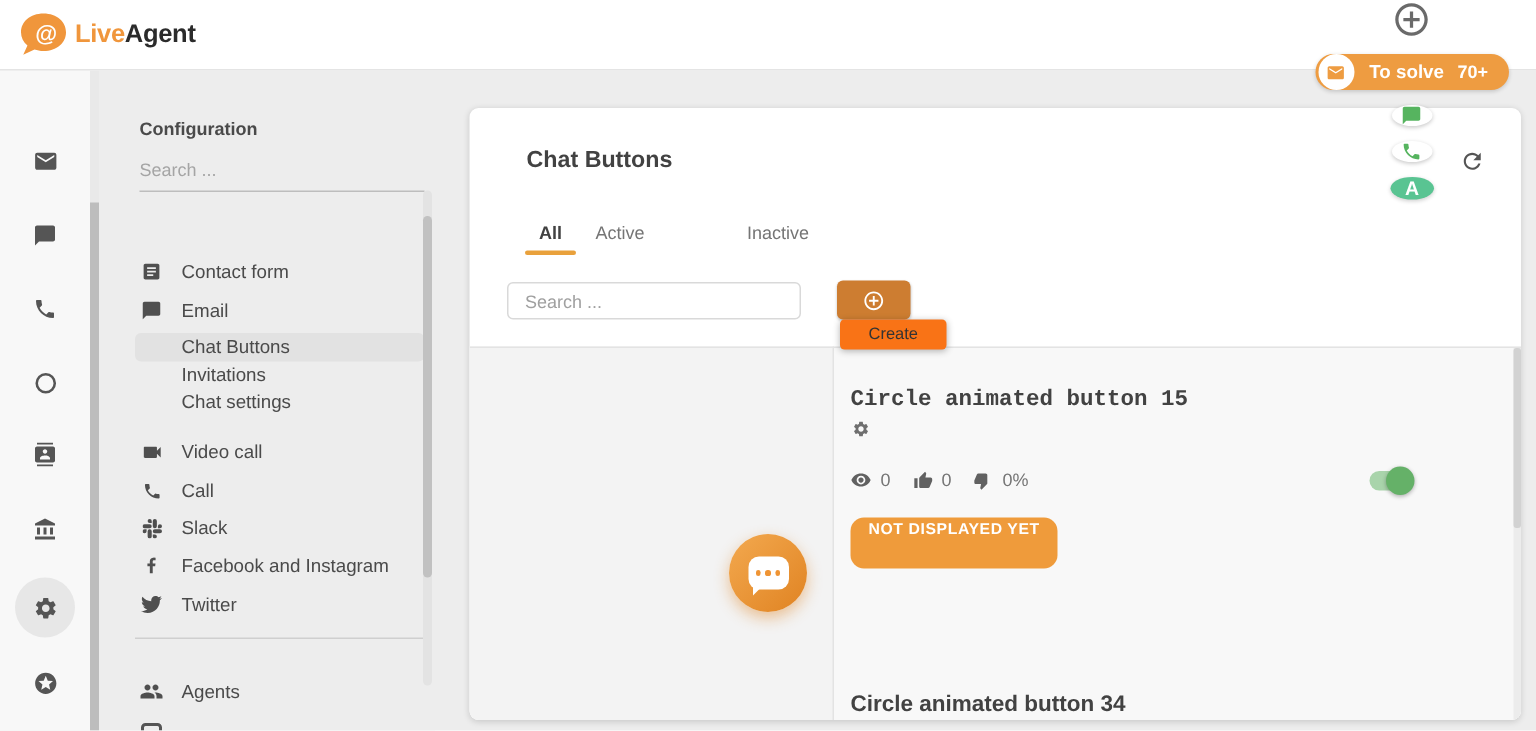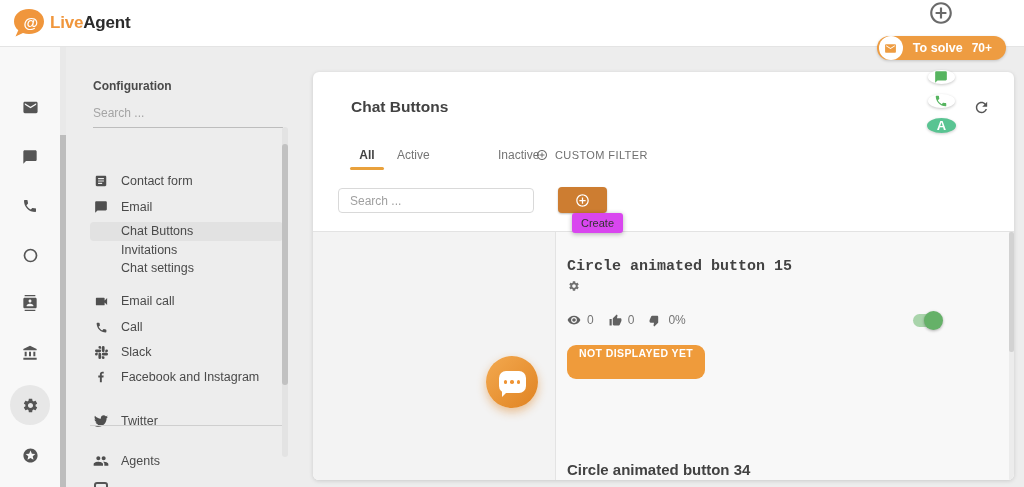--- a/index.html
+++ b/index.html
@@ -52,21 +52,21 @@
   .tab { position:absolute; height:22px; line-height:22px; font-size:12px; color:#757575; cursor:pointer; }
   .tab-all { left:37px; width:34px; text-align:center; color:#424242; font-weight:bold; }
   .tab-all::after { content:""; position:absolute; left:0; right:0; bottom:-4px; height:3px; background:#E9A13C; border-radius:2px; }
   .tab-active { left:84px; }
   .tab-inactive { left:149px;margin-left:36px; }
   .custom-filter { position:absolute; left:223px; height:22px; display:flex; align-items:center; gap:7px; font-size:11px; letter-spacing:0.4px; color:#6f6f6f; cursor:pointer; }
 
   .m-search { position:absolute; left:25px; top:116px; width:196px; height:25px; border:1px solid #d9d9d9; border-radius:4px; background:#fff; font-size:12px; color:#555; padding:0 11px; outline:none; font-family:inherit; }
   .m-search::placeholder { color:#a0a0a0; }
   .create-btn { position:absolute; left:245px; top:115px; width:49px; height:26px; background:#CD7D31; border:none; border-radius:4px; display:flex; align-items:center; justify-content:center; cursor:pointer; box-shadow:0 1px 2px rgba(0,0,0,.25); }
-  .create-tooltip { position:absolute; left:259px; top:141px; background:#d946ef; border-radius:3px; box-shadow:0 1px 5px rgba(0,0,0,.3); font-size:11px; color:#333; padding:4px 9px; z-index:5; }
+  .create-tooltip { position:absolute; left:247px; top:141px; background:#f97316; border-radius:3px; box-shadow:0 1px 5px rgba(0,0,0,.3); font-size:11px; color:#333; padding:4px 19px; z-index:5; }
 
   .list-area { position:absolute; left:0; top:159px; width:701px; height:249px; background:#f8f8f8; }
   .preview-col { position:absolute; left:0; top:0; width:243px; height:249px; background:#f3f3f3; border-right:1px solid #e3e3e3; }
   .list-top-divider { position:absolute; left:0; top:159px; width:701px; height:1px; background:#e3e3e3; }
 
   .chat-preview { position:absolute; left:173px; top:125px; width:52px; height:52px; border-radius:50%; background:linear-gradient(135deg,#F3A94F 0%,#E08322 100%); box-shadow:0 4px 10px rgba(221,128,30,.45); display:flex; align-items:center; justify-content:center; }
   .chat-preview .bubble { position:relative; width:27px; height:22px; background:#fff; border-radius:7px; display:flex; align-items:center; justify-content:center; gap:3px; }
   .chat-preview .bubble::after { content:""; position:absolute; left:3px; bottom:-4px; width:0; height:0; border-left:7px solid #fff; border-bottom:7px solid transparent; }
   .chat-preview .dot { width:3.5px; height:3.5px; border-radius:50%; background:#EF9434; }
 
@@ -198,21 +198,21 @@
   <div class="sb-sub selected" style="top:175px"><span>Chat Buttons</span></div>
   <div class="sb-sub" style="top:194px"><span>Invitations</span></div>
   <div class="sb-sub" style="top:212px"><span>Chat settings</span></div>
 
   <div class="sb-item" style="top:242px">
     <span class="ic">
         <svg width="15" height="15" viewBox="0 0 24 24">
           <path fill="#4f4f4f" d="M17 10.5V7c0-.55-.45-1-1-1H4c-.55 0-1 .45-1 1v10c0 .55.45 1 1 1h12c.55 0 1-.45 1-1v-3.5l4 4v-11l-4 4z"></path>
         </svg>
       </span>
-    <span>Email call</span>
+    <span>Video call</span>
   </div>
   <div class="sb-item" style="top:268px">
     <span class="ic">
         <svg width="13" height="13" viewBox="0 0 24 24">
           <path fill="#4f4f4f" d="M6.62 10.79c1.44 2.83 3.76 5.14 6.59 6.59l2.2-2.21c.27-.27.67-.36 1.02-.24 1.12.37 2.33.57 3.57.57.55 0 1 .45 1 1V20c0 .55-.45 1-1 1-9.39 0-17-7.61-17-17 0-.55.45-1 1-1h3.5c.55 0 1 .45 1 1 0 1.25.2 2.45.57 3.57.11.35.03.74-.25 1.02l-2.2 2.2z"></path>
         </svg>
       </span>
     <span>Call</span>
   </div>
   <div class="sb-item" style="top:293px">
@@ -224,21 +224,21 @@
     <span>Slack</span>
   </div>
   <div class="sb-item" style="top:318px">
     <span class="ic">
         <svg width="14" height="14" viewBox="0 0 24 24">
           <path fill="#4f4f4f" d="M13.397 20.997v-8.196h2.765l.411-3.209h-3.176V7.548c0-.926.258-1.56 1.587-1.56h1.684V3.127A22.336 22.336 0 0 0 14.201 3c-2.444 0-4.122 1.492-4.122 4.231v2.355H7.332v3.209h2.753v8.202h3.312z"></path>
         </svg>
       </span>
     <span>Facebook and Instagram</span>
   </div>
-  <div class="sb-item" style="top:362px">
+  <div class="sb-item" style="top:344px">
     <span class="ic">
         <svg width="14" height="14" viewBox="0 0 24 24">
           <path fill="#4f4f4f" d="M23.954 4.569c-.885.389-1.83.654-2.825.775 1.014-.611 1.794-1.574 2.163-2.723-.951.555-2.005.959-3.127 1.184-.896-.959-2.173-1.559-3.591-1.559-2.717 0-4.92 2.203-4.92 4.917 0 .39.045.765.127 1.124C7.691 8.094 4.066 6.13 1.64 3.161c-.427.722-.666 1.561-.666 2.475 0 1.71.87 3.213 2.188 4.096-.807-.026-1.566-.248-2.228-.616v.061c0 2.385 1.693 4.374 3.946 4.827-.413.111-.849.171-1.296.171-.314 0-.615-.03-.916-.086.631 1.953 2.445 3.377 4.604 3.417-1.68 1.319-3.809 2.105-6.102 2.105-.39 0-.779-.023-1.17-.067 2.189 1.394 4.768 2.209 7.557 2.209 9.054 0 13.999-7.496 13.999-13.986 0-.209 0-.42-.015-.63.961-.689 1.8-1.56 2.46-2.548l-.047-.02z"></path>
         </svg>
       </span>
     <span>Twitter</span>
   </div>
 
   <div class="sb-divider" style="top:378px"></div>
 
@@ -262,26 +262,20 @@
   <div class="refresh-btn">
     <svg width="17" height="17" viewBox="0 0 24 24">
         <path fill="#555" d="M17.65 6.35C16.2 4.9 14.21 4 12 4c-4.42 0-7.99 3.58-7.99 8s3.57 8 7.99 8c3.73 0 6.84-2.55 7.73-6h-2.08c-.82 2.33-3.04 4-5.65 4-3.31 0-6-2.69-6-6s2.69-6 6-6c1.66 0 3.14.69 4.22 1.78L13 11h7V4l-2.35 2.35z"></path>
       </svg>
   </div>
 
   <div class="tabs">
     <div class="tab tab-all">All</div>
     <div class="tab tab-active">Active</div>
     <div class="tab tab-inactive">Inactive</div>
-    <div class="custom-filter">
-      <svg width="12" height="12" viewBox="0 0 24 24">
-          <path fill="#6f6f6f" d="M13 7h-2v4H7v2h4v4h2v-4h4v-2h-4V7zm-1-5C6.48 2 2 6.48 2 12s4.48 10 10 10 10-4.48 10-10S17.52 2 12 2zm0 18c-4.41 0-8-3.59-8-8s3.59-8 8-8 8 3.59 8 8-3.59 8-8 8z"></path>
-        </svg>
-      <span>CUSTOM FILTER</span>
-    </div>
   </div>
 
   <input class="m-search" type="text" placeholder="Search ..." style="">
   <button class="create-btn">
     <svg width="15" height="15" viewBox="0 0 24 24">
         <path fill="#fff" d="M13 7h-2v4H7v2h4v4h2v-4h4v-2h-4V7zm-1-5C6.48 2 2 6.48 2 12s4.48 10 10 10 10-4.48 10-10S17.52 2 12 2zm0 18c-4.41 0-8-3.59-8-8s3.59-8 8-8 8 3.59 8 8-3.59 8-8 8z"></path>
       </svg>
   </button>
   <div class="create-tooltip">Create</div>
 

